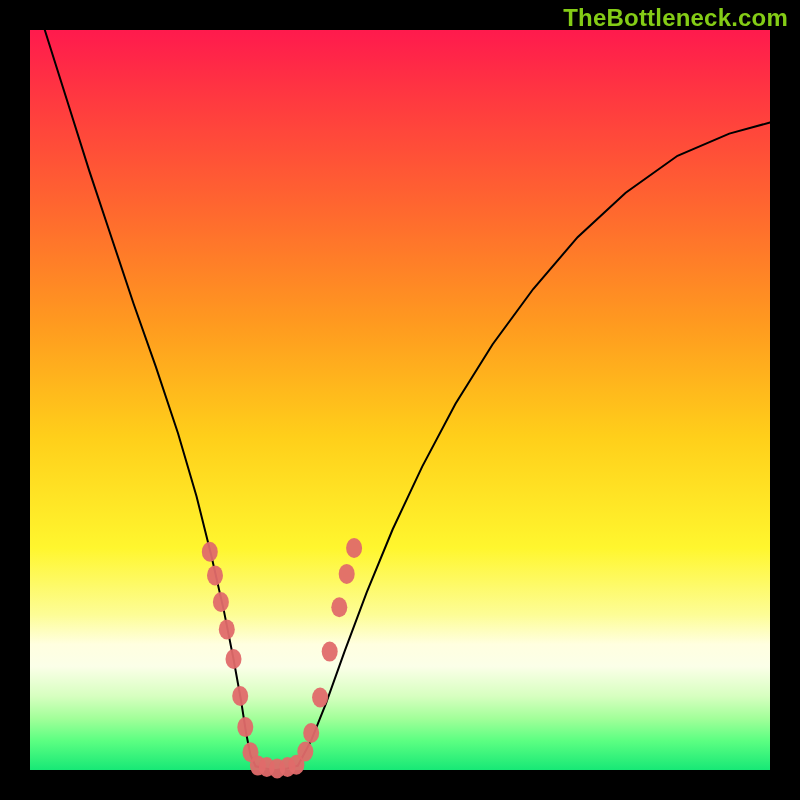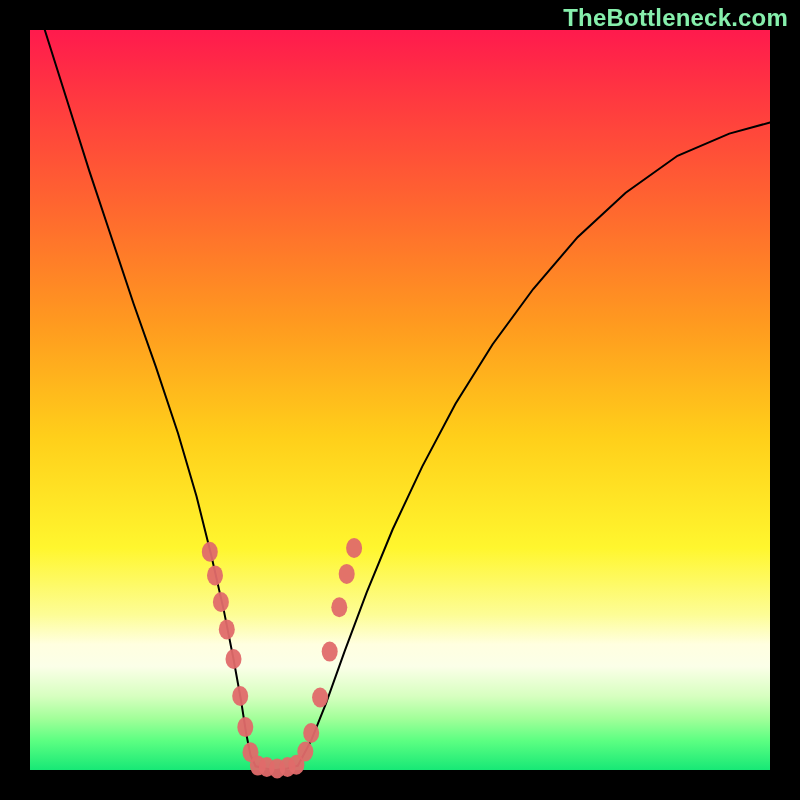--- a/index.html
+++ b/index.html
@@ -39,21 +39,21 @@
       #d7ffc0 90%,
       #a3ff9a 93%,
       #5dff82 96%,
       #17e876 100%
     );
   }
   .attribution {
     position: absolute;
     top: 4px;
     right: 12px;
-    color: #86efac;
+    color: #84cc16;
     font-size: 24px;
     font-weight: 600;
     letter-spacing: 0.2px;
     z-index: 5;
   }
   svg.curves {
     position: absolute;
     top: 0;
     left: 0;
     width: 740px;

